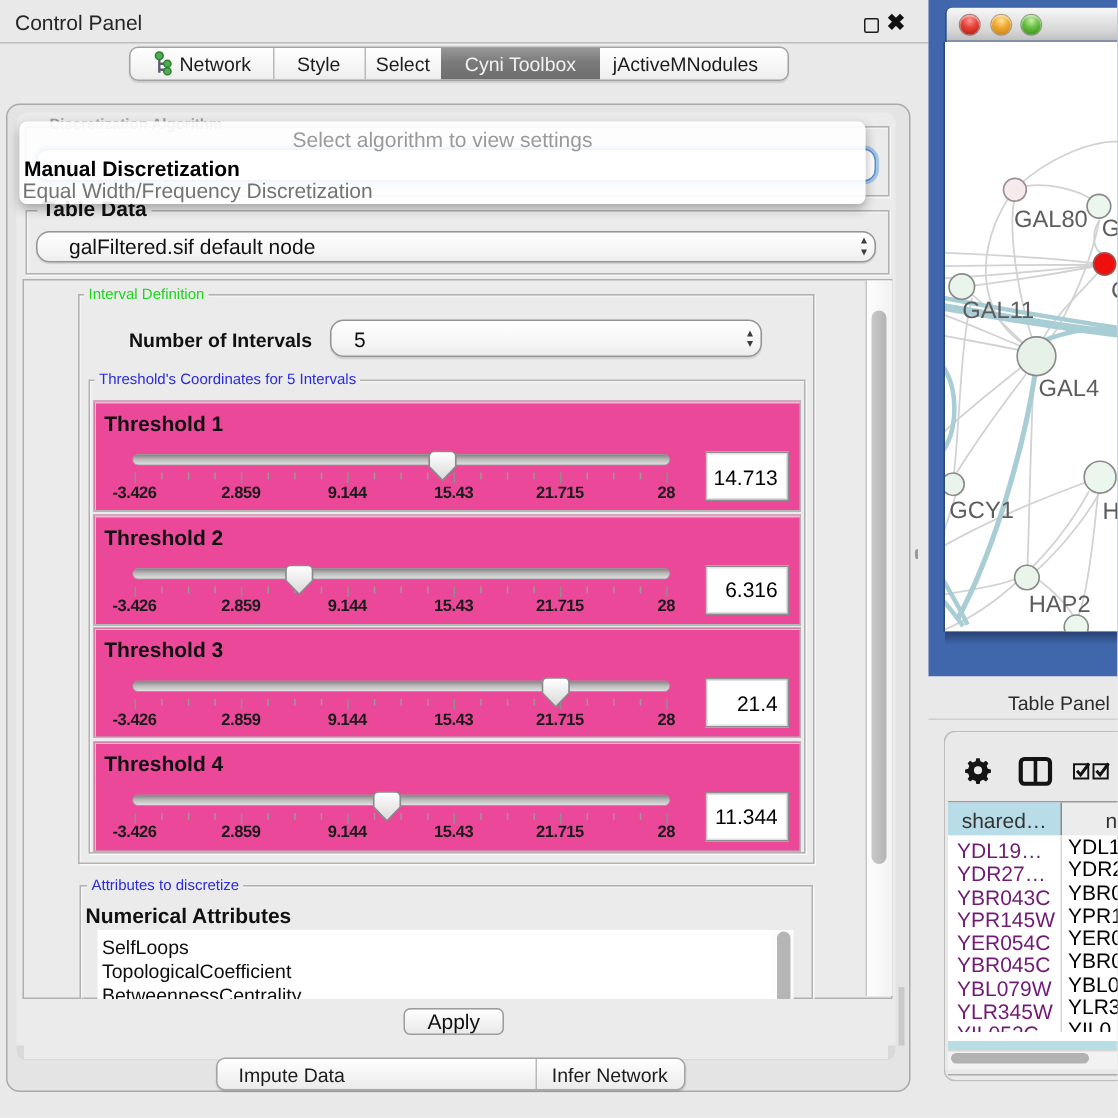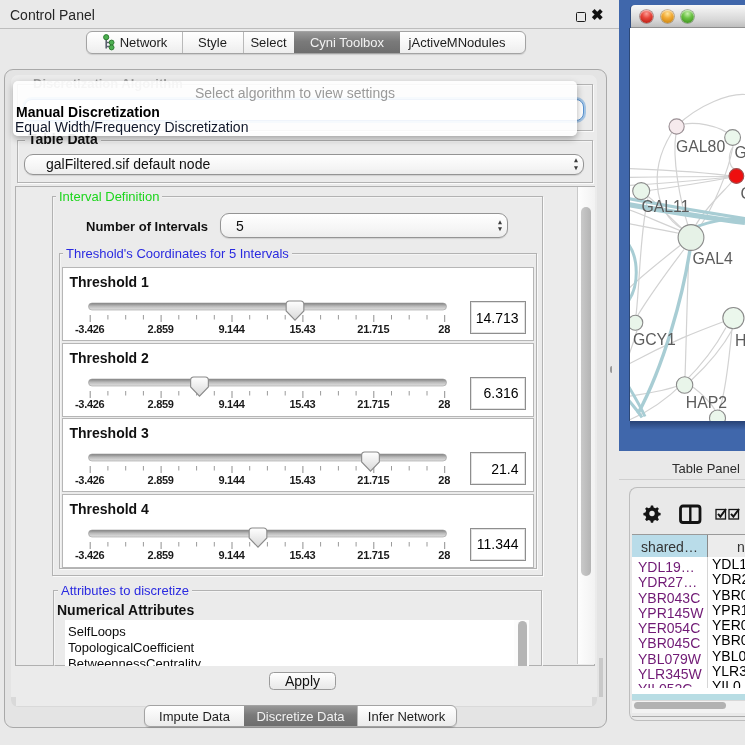--- a/index.html
+++ b/index.html
@@ -1,28 +1,28 @@
 <!DOCTYPE html>
 <html><head>
 <meta charset="utf-8">
 <style>
   html,body{margin:0;padding:0;}
   body{width:745px;height:745px;position:relative;overflow:hidden;
        font-family:"Liberation Sans",sans-serif;background:#e9e9e9;
        -webkit-font-smoothing:antialiased;}
   .abs{position:absolute;}
   .etched{border:1px solid #b2b2b2;box-shadow:1px 1px 0 rgba(255,255,255,.75), inset 1px 1px 0 rgba(255,255,255,.45);}
-  .gtitle{position:absolute;font-size:13px;line-height:13px;background:#ebebeb;padding:0 3px;white-space:nowrap;}
+  .gtitle{position:absolute;font-size:10px;line-height:13px;background:#ebebeb;padding:0 3px;white-space:nowrap;}
   .combo{position:absolute;background:linear-gradient(#ffffff,#f4f4f4 70%,#ededed);
          border:1px solid #949494;border-radius:9px;box-shadow:0 1px 1px rgba(0,0,0,.12);}
   .combo .ct{position:absolute;left:21px;top:50%;transform:translateY(-50%);font-size:14px;color:#111;white-space:nowrap;}
   .spin{position:absolute;right:4.5px;top:50%;transform:translateY(-50%);width:5px;height:11.5px;}
   .spin:before{content:"";position:absolute;left:0;top:0;border-left:2.5px solid transparent;border-right:2.5px solid transparent;border-bottom:4px solid #3c3c3c;}
   .spin:after{content:"";position:absolute;left:0;bottom:0;border-left:2.5px solid transparent;border-right:2.5px solid transparent;border-top:4px solid #3c3c3c;}
-  .rowbox{position:absolute;left:61.5px;width:470px;height:72px;background:#ffffff;
+  .rowbox{position:absolute;left:61.5px;width:470px;height:72px;background:#ec4899;
           border:1px solid #b6b6b6;box-shadow:inset 1px 1px 0 rgba(255,255,255,.6);}
   .rowbox .tl{position:absolute;left:7px;top:6px;font-size:14px;font-weight:bold;color:#111;}
   .vbox{position:absolute;left:407px;top:33px;width:54px;height:31px;background:#fff;
         border:1px solid #8e8e8e;box-shadow:inset 0 0 0 1px #e2e2e2;}
   .vbox span{position:absolute;right:6px;top:50%;transform:translateY(-50%);font-size:14px;color:#000;}
   .ticklbl{position:absolute;top:54.5px;transform:translateX(-50%);font-size:11px;font-weight:bold;color:#1a1a1a;letter-spacing:-0.3px;}
   .seg{position:absolute;top:0;height:100%;display:flex;align-items:center;justify-content:center;
        font-size:13px;color:#1c1c1c;white-space:nowrap;}
   .segdark{background:linear-gradient(#989898,#7a7a7a 45%,#6e6e6e);color:#f2f2f2;}
   .sep{position:absolute;top:0;width:1px;height:100%;background:#b9b9b9;}
@@ -284,29 +284,28 @@
 <div class="abs" style="left:68px;top:624px;font-size:13px;color:#0c0c0c;line-height:16.2px;">SelfLoops<br>TopologicalCoefficient<br>BetweennessCentrality</div>
 <div class="abs" style="left:514px;top:620px;width:15px;height:46px;background:#fcfcfc;"></div>
 <div class="abs" style="left:518px;top:621px;width:9px;height:45px;background:#b5b5b5;border-radius:4.5px 4.5px 0 0;"></div>
 
 <div class="abs" style="left:16px;top:666px;width:576px;height:40px;background:#ebebeb;"></div>
 
 <div class="abs" style="left:269px;top:672px;width:65px;height:16px;border:1px solid #9b9b9b;border-radius:4.5px;background:linear-gradient(#ffffff,#f1f1f1 60%,#e9e9e9);display:flex;align-items:center;justify-content:center;font-size:14px;color:#111;">Apply</div>
 
 <div class="abs" style="left:144px;top:705px;width:311px;height:20px;border:1px solid #a3a3a3;border-radius:6px;background:linear-gradient(#ffffff,#f4f4f4 55%,#ebebeb);box-shadow:0 1px 1px rgba(0,0,0,.15);overflow:hidden;">
   <div class="seg" style="left:0;width:99px;">Impute Data</div>
-  <div class="seg segdark" style="left:99px;width:113px;">Discretize Data</div>
   <div class="sep" style="left:212px;"></div>
   <div class="seg" style="left:212px;width:99px;">Infer Network</div>
 </div>
 
 <div class="abs" style="left:13px;top:81px;width:564px;height:55px;background:rgba(255,255,255,0.90);border-radius:5px;box-shadow:0 3px 7px rgba(0,0,0,.30);"></div>
 <div class="abs" style="left:13px;top:85px;width:564px;text-align:center;font-size:14px;color:#9a9a9a;">Select algorithm to view settings</div>
 <div class="abs" style="left:16px;top:103.5px;font-size:14px;font-weight:bold;color:#000;">Manual Discretization</div>
-<div class="abs" style="left:15px;top:118.5px;font-size:14px;color:#0f172a;">Equal Width/Frequency Discretization</div>
+<div class="abs" style="left:15px;top:118.5px;font-size:14px;color:#737373;">Equal Width/Frequency Discretization</div>
 
 <div class="abs" style="left:610px;top:366px;width:4px;height:7px;border-left:2px solid #9a9a9a;border-radius:2px;"></div>
 <div class="abs" style="left:599px;top:658px;width:4px;height:39px;background:#c9c9c9;"></div>
 
 <div class="abs" style="left:619px;top:0;width:126px;height:451px;background:#4067ab;"></div>
 
 <div class="abs" style="left:631px;top:5px;width:114px;height:22px;border-radius:4px 0 0 0;background:linear-gradient(#f8f8f8,#d6d6d6 70%,#bfbfbf);border-bottom:1px solid #8f8f8f;box-shadow:-1px 0 0 rgba(0,0,0,.25);"></div>
 <div class="abs" style="left:640px;top:10px;width:13px;height:13px;border-radius:50%;background:radial-gradient(circle at 50% 28%, #fb9d96 0%, #e8463c 40%, #c02419 80%, #a01810 100%);box-shadow:inset 0 1px 1px rgba(255,255,255,.55), 0 0 0 0.8px rgba(80,10,5,.45);"></div>
 <div class="abs" style="left:661px;top:10px;width:13px;height:13px;border-radius:50%;background:radial-gradient(circle at 50% 28%, #ffe49b 0%, #f2ab36 40%, #d08a16 80%, #b5740c 100%);box-shadow:inset 0 1px 1px rgba(255,255,255,.55), 0 0 0 0.8px rgba(120,75,5,.45);"></div>
 <div class="abs" style="left:681px;top:10px;width:13px;height:13px;border-radius:50%;background:radial-gradient(circle at 50% 28%, #c8f0ae 0%, #6cc345 40%, #459a24 80%, #337d18 100%);box-shadow:inset 0 1px 1px rgba(255,255,255,.55), 0 0 0 0.8px rgba(30,80,10,.45);"></div>

